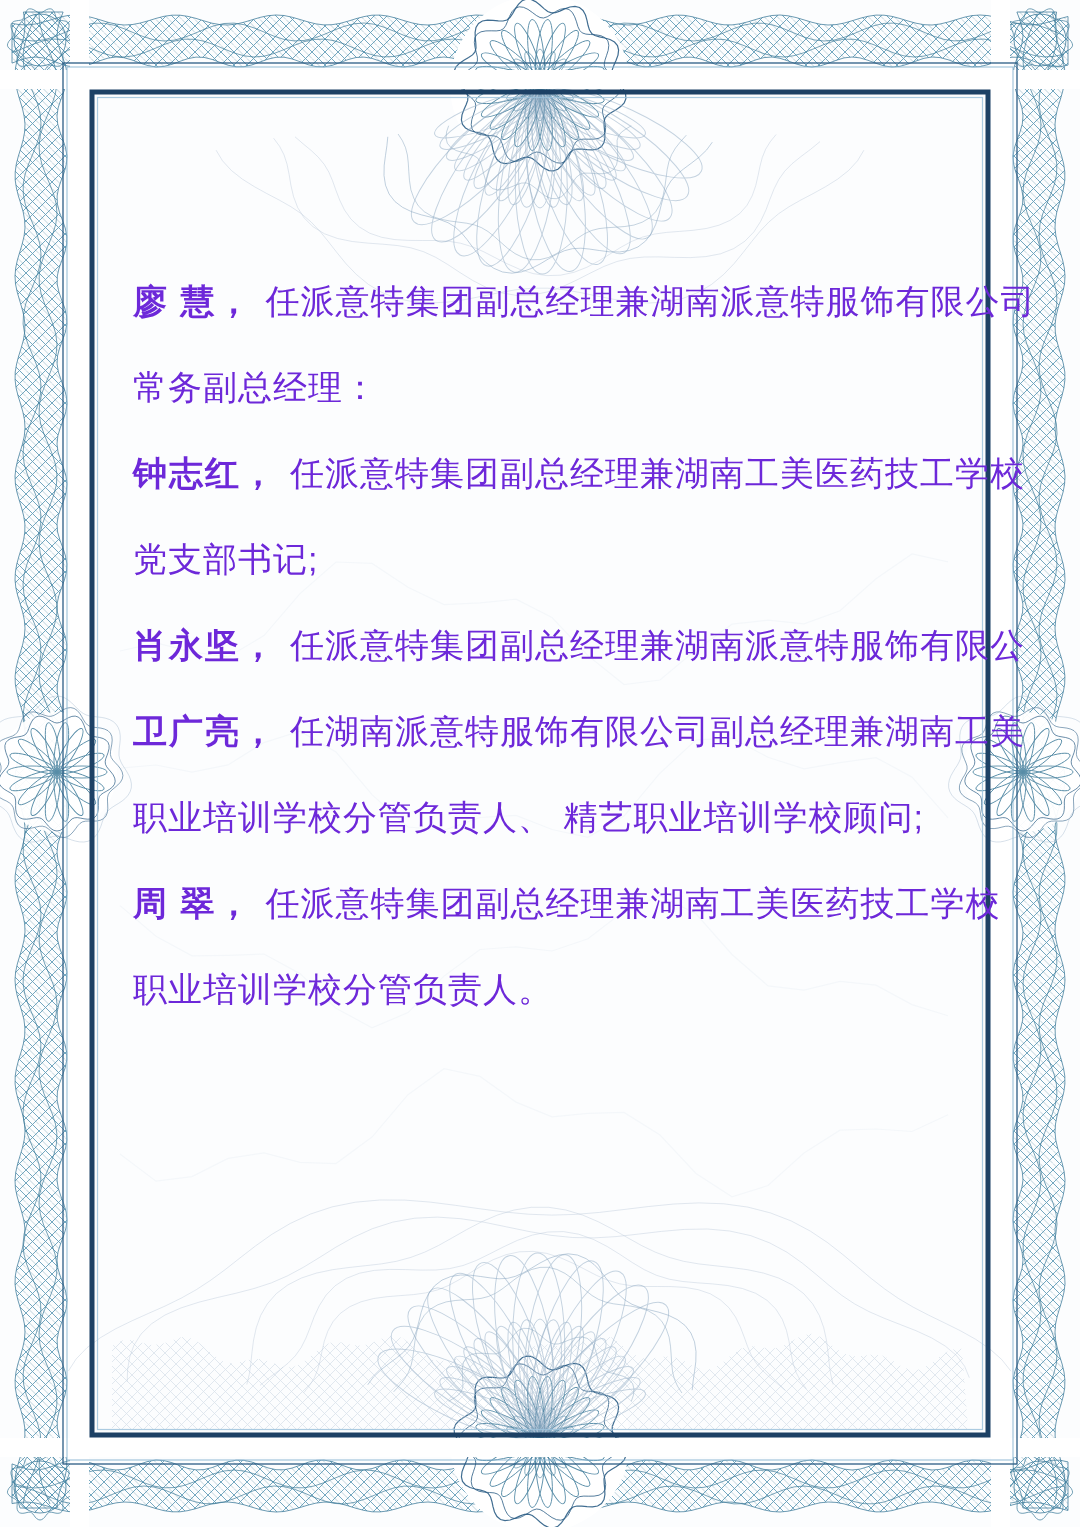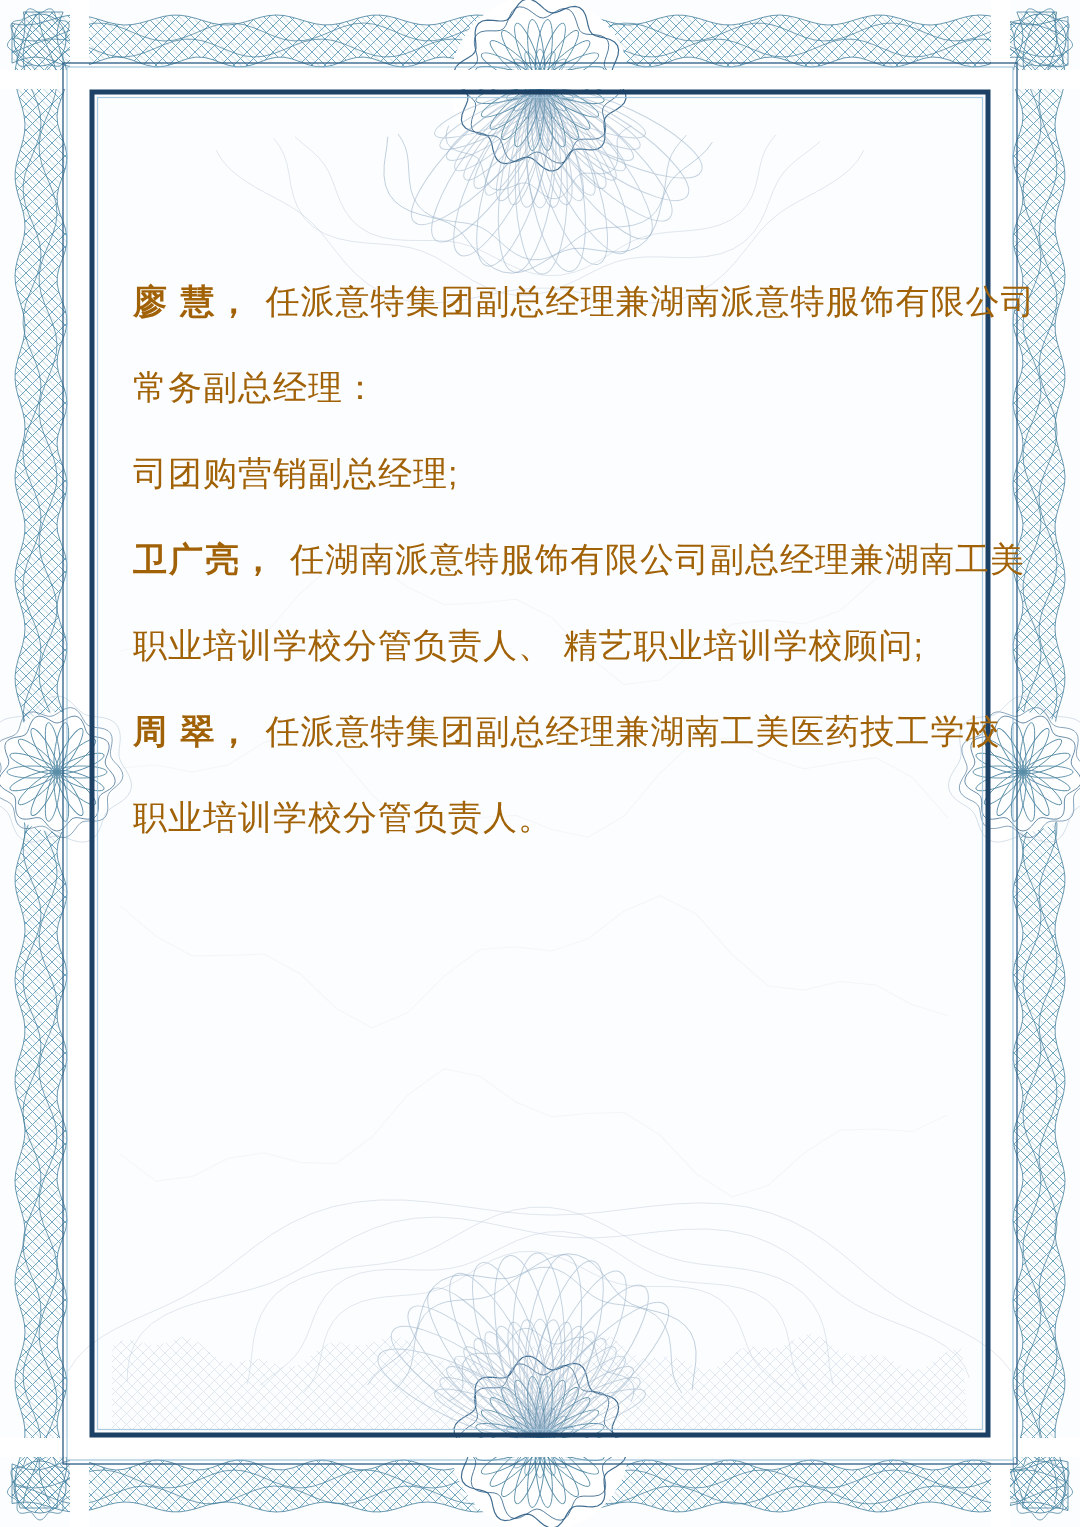--- a/index.html
+++ b/index.html
@@ -299,31 +299,35 @@
       <path d="M448.7 1401.3L454.1 1398L458.6 1394.8L461.6 1391L462.9 1386.5L462.8 1380.9L462.3 1374.6L462.3 1368.1L463.5 1362.1L466.5 1357.5L471.1 1354.5L477.1 1353.3L483.6 1353.3L489.9 1353.8L495.5 1353.9L500 1352.6L503.8 1349.6L507 1345.1L510.3 1339.7L514.1 1334.4L518.6 1330.3L523.7 1328.3L529.2 1328.6L534.8 1331.1L540 1335L544.8 1339.1L549.3 1342.4L553.8 1344.1L558.5 1343.9L563.8 1342.1L569.7 1339.7L575.8 1337.6L581.9 1337L587.2 1338.3L591.5 1341.9L594.5 1347.1L596.4 1353.3L597.9 1359.5L599.6 1364.8L602.2 1368.8L606.2 1371.4L611.5 1373.1L617.7 1374.6L623.9 1376.5L629.1 1379.5L632.7 1383.8L634 1389.1L633.4 1395.2L631.3 1401.3" fill="none" stroke="#8ea9c2" stroke-width="1" opacity="0.5"></path>
       <path d="M112 1345.9L122 1340.4L132 1340L142 1342.8L152 1345.1L162 1344L172 1340.2L182 1337.1L192 1338.4L202 1344.8L212 1353.8L222 1361L232 1363.4L242 1361.6L252 1359L262 1359.1L272 1362.5L282 1366.7L292 1367.6L302 1363.1L312 1354.7L322 1346.4L332 1342L342 1342.4L352 1344.9L362 1345.8L372 1343.1L382 1338.4L392 1335.5L402 1337.7L412 1344.9L422 1353.7L432 1359.8L442 1361.1L452 1359.2L462 1357.6L472 1359.3L482 1364L492 1368.4L502 1368.5L512 1363.1L522 1354.6L532 1347.1L542 1344L552 1345L562 1346.9L572 1346.2L582 1342L592 1336.7L602 1334.4L612 1337.5L622 1345.1L632 1353.4L642 1358.2L652 1358.6L662 1356.7L672 1356.4L682 1359.7L692 1365.4L702 1369.7L712 1369L722 1362.9L732 1354.5L742 1348.2L752 1346.3L762 1347.6L772 1348.7L782 1346.5L792 1341L802 1335.4L812 1333.7L822 1337.6L832 1345.4L842 1352.8L852 1356.3L862 1355.9L872 1354.4L882 1355.4L892 1360.3L902 1366.7L912 1370.6L922 1369L932 1362.4L942 1354.6L952 1349.6L962 1348.8L968 1429L112 1429Z" fill="url(#latf)" opacity="0.5"></path>
       <path d="M120 651L156 642.9L192 651.9L228 657L264 635.6L300 593.6L336 562L372 563.4L408 587.3L444 604.6L480 602.8L516 599.2L552 617.5L588 655.6L624 684.5L660 680L696 649.9L732 624.2L768 620.1L804 623.9L840 610.8L876 578.8L912 554L948 561.8" fill="none" stroke="#8ea9c2" stroke-width="1.2" opacity="0.07"></path>
       <path d="M120 768.1L156 765L192 772.2L228 764.9L264 742.6L300 731.2L336 751.9L372 794.6L408 827L444 830.2L480 817.5L516 815.4L552 829.5L588 837.3L624 816.1L660 773.2L696 739.9L732 738.2L768 757.2L804 768.9L840 762.7L876 757.6L912 777.1L948 817.9" fill="none" stroke="#8ea9c2" stroke-width="1.2" opacity="0.07"></path>
       <path d="M120 905.6L156 936.2L192 955.9L228 955.3L264 954L300 973.6L336 1008.2L372 1027.8L408 1012.6L444 976.1L480 949.5L516 946.8L552 951L588 938.7L624 911.1L660 895.7L696 913.8L732 954.5L768 985.9L804 990.2L840 981.4L876 985.1L912 1004.6L948 1015.8" fill="none" stroke="#8ea9c2" stroke-width="1.2" opacity="0.07"></path>
       <path d="M120 1154.1L156 1181.2L192 1176.6L228 1158.4L264 1152.8L300 1162.4L336 1163.6L372 1137.1L408 1094.7L444 1068.7L480 1076.4L516 1102.1L552 1116.9L588 1113.4L624 1112.4L660 1135L696 1173.5L732 1196.8L768 1185.5L804 1153.1L840 1130.2L876 1129L912 1131.5L948 1114.8" fill="none" stroke="#8ea9c2" stroke-width="1.2" opacity="0.07"></path>
       <rect x="92" y="92" width="896" height="1343" fill="none" stroke="#1d4165" stroke-width="5"></rect>
       <rect x="97.5" y="97.5" width="885" height="1332" fill="none" stroke="#9cc2dc" stroke-width="1.2" opacity="0.85"></rect>
     </svg>
 
-  <div class="content" style="color: #a16207;">
+  <div class="content" style="color: #6d28d9;">
 
     <div>
       <div class="line"><span class="pname">廖 慧，</span><span>任派意特集团副总经理兼湖南派意特服饰有限公司</span></div>
       <div class="line">常务副总经理：</div>
     </div>
 
-
-
-    <div>
-      <div class="line">司团购营销副总经理;</div>
+    <div>
+      <div class="line"><span class="pname">钟志红，</span><span>任派意特集团副总经理兼湖南工美医药技工学校</span></div>
+      <div class="line">党支部书记;</div>
+    </div>
+
+
+    <div>
+      <div class="line"><span class="pname">肖永坚，</span><span>任派意特集团副总经理兼湖南派意特服饰有限公</span></div>
     </div>
 
     <div>
       <div class="line"><span class="pname">卫广亮，</span><span>任湖南派意特服饰有限公司副总经理兼湖南工美</span></div>
       <div class="line">职业培训学校分管负责人、 精艺职业培训学校顾问;</div>
     </div>
 
     <div>
       <div class="line"><span class="pname">周 翠，</span><span>任派意特集团副总经理兼湖南工美医药技工学校</span></div>
       <div class="line">职业培训学校分管负责人。</div>

